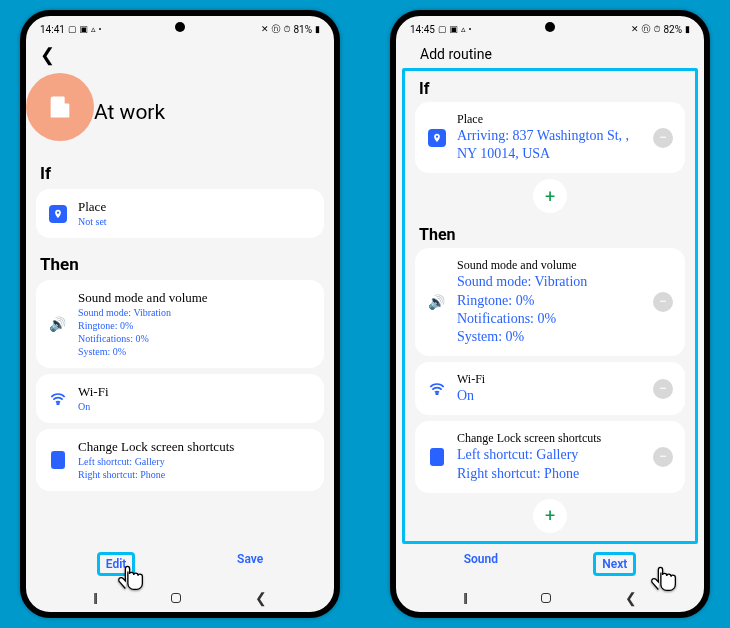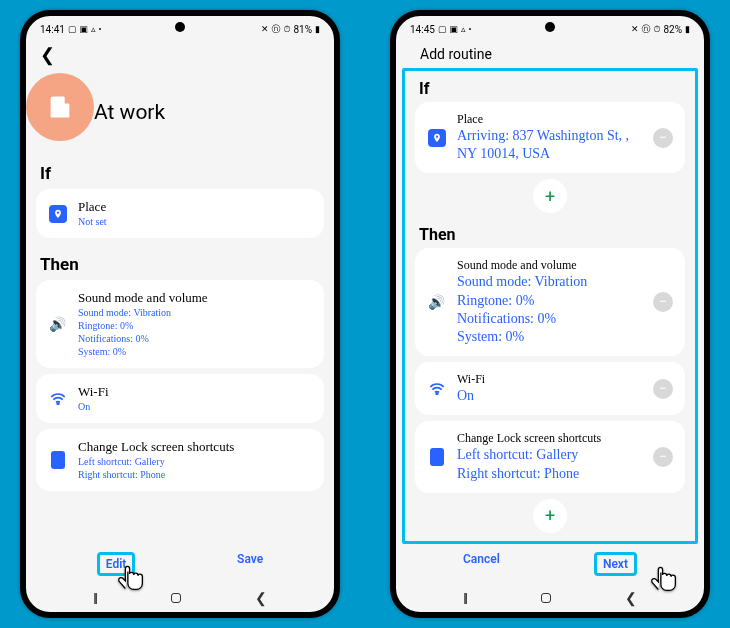--- a/index.html
+++ b/index.html
@@ -320,21 +320,21 @@
         <div class="card-col">
           <div class="card-title">Change Lock screen shortcuts</div>
           <div class="card-sub">Left shortcut: Gallery</div>
           <div class="card-sub">Right shortcut: Phone</div>
         </div>
         <div class="remove-btn">−</div>
       </div>
       <div class="add-circle">+</div>
     </div>
     <div class="bottom-bar">
-      <span>Cancel</span>
+      <span>Sound</span>
       <span class="highlight-box">Next</span>
     </div>
   </div>
   <div class="nav-bar">
     <span class="nav-recent">|||</span>
     <span class="nav-home"></span>
     <span class="nav-back">❮</span>
   </div>
   <div class="cursor" style="left:253px; top:548px;">
     <svg viewBox="0 0 40 40">

